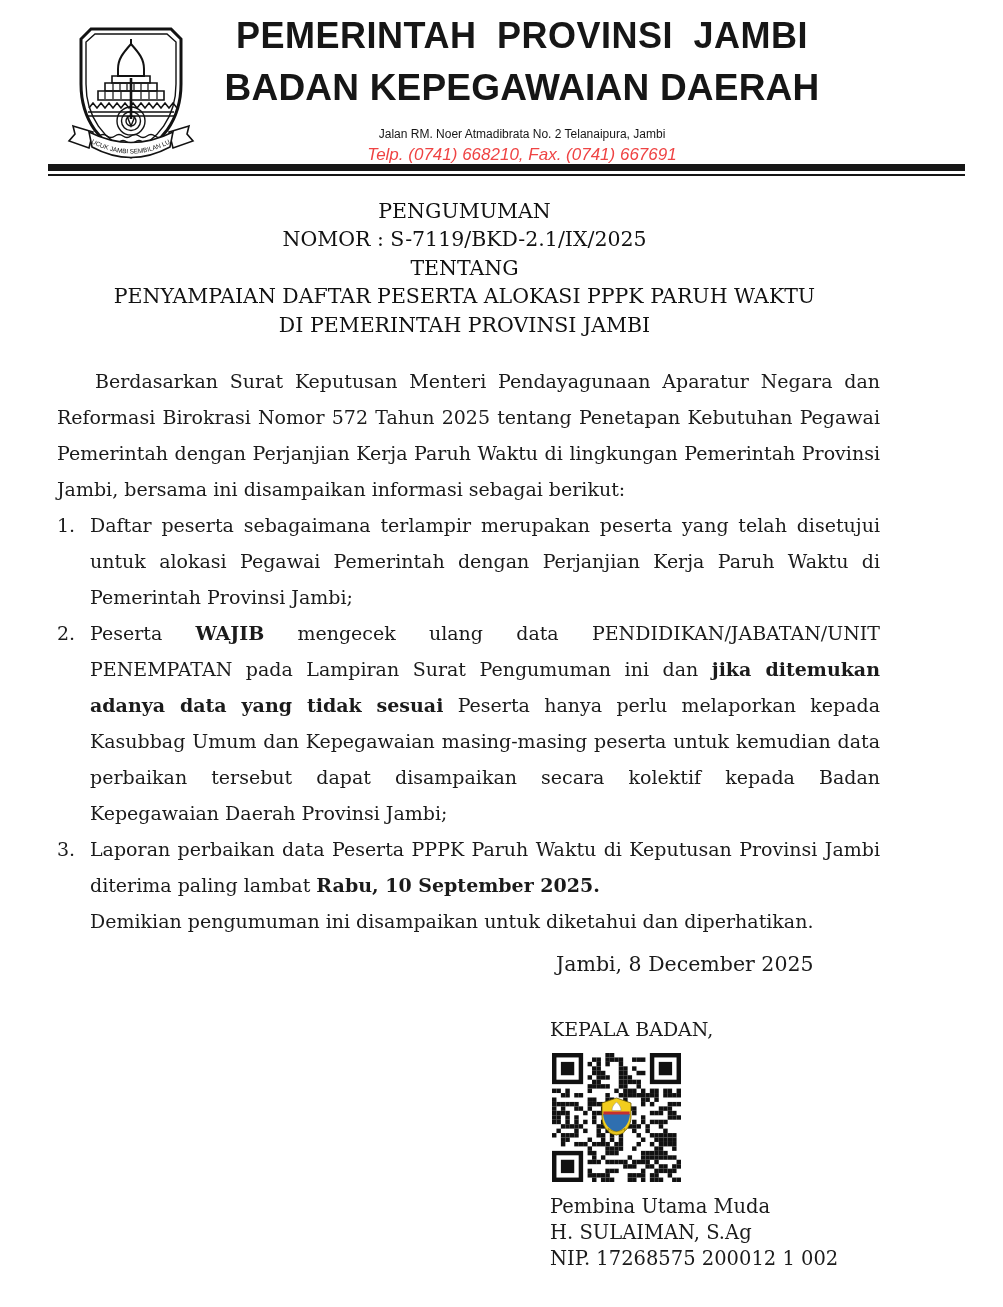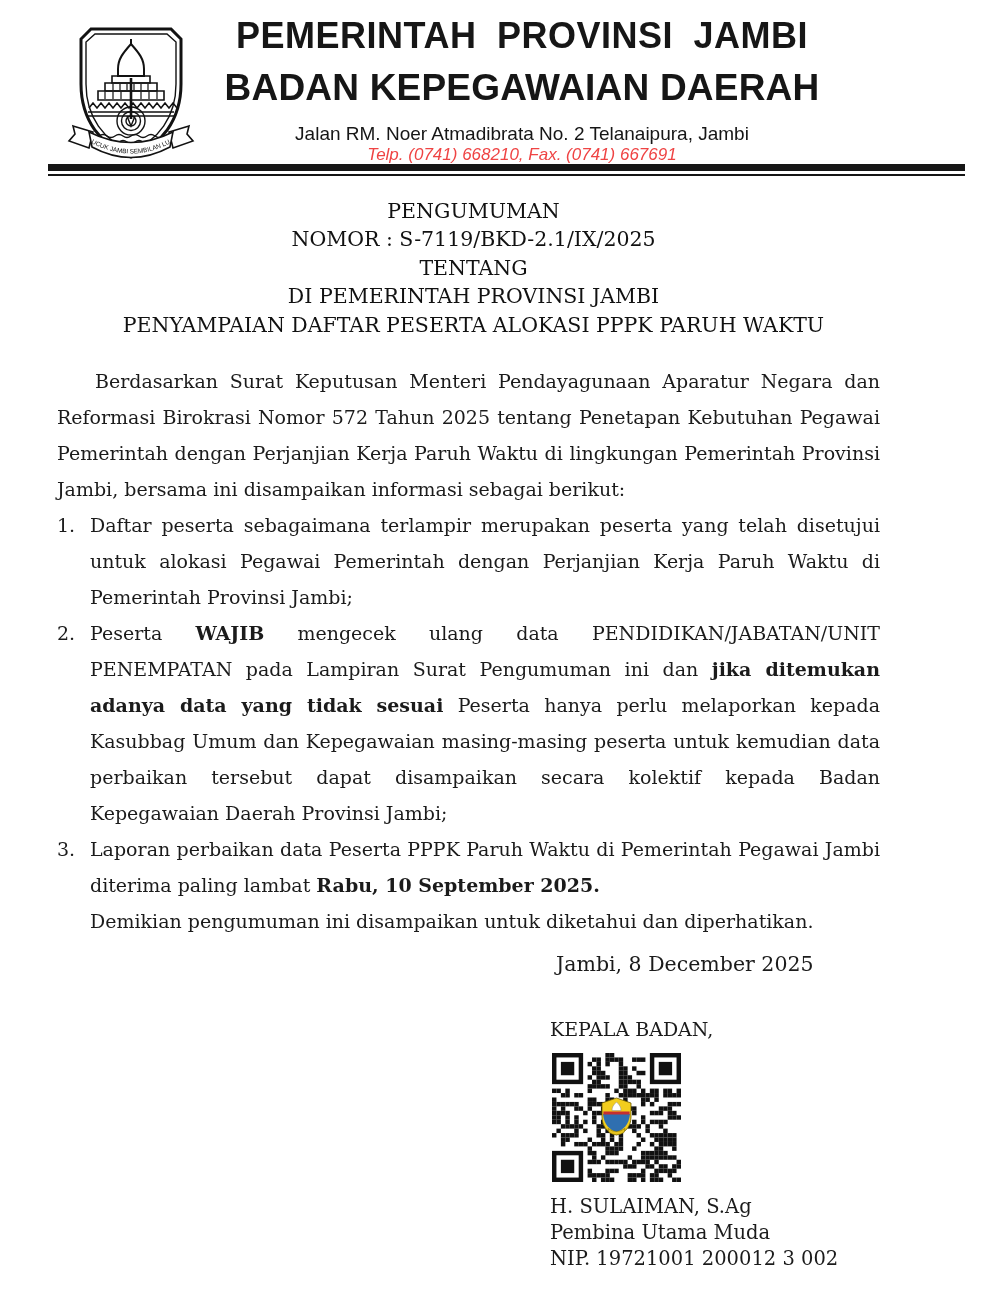--- a/index.html
+++ b/index.html
@@ -15,32 +15,32 @@
   
   .logo{position:absolute;left:56px;top:22px;width:150px;height:148px;}
   .head-text{
     position:absolute;left:222px;top:20px;width:600px;
     text-align:center;
     font-family:"Liberation Sans",sans-serif;
     color:#161616;
   }
   .gov-line{font-size:36px;font-weight:bold;letter-spacing:.5px;word-spacing:10px;line-height:32px;}
   .agency-line{font-size:37px;font-weight:bold;letter-spacing:.2px;line-height:42px;margin-top:15px;text-align:center;}
-  .address-line{font-size:19px;margin-top:15px;line-height:20px;}
+  .address-line{font-size:12px;margin-top:15px;line-height:20px;}
   .phone-line{font-size:17px;font-style:italic;color:#ef4444;line-height:20px;margin-top:1px;}
   
   .rule{
     position:absolute;left:48px;top:164px;width:917px;height:3px;
     border-top:7px solid #161616;
     border-bottom:2px solid #161616;
     background:#ffffff;
   }
   
   .title-block{
-    position:absolute;left:62px;top:197px;width:823px;
+    position:absolute;left:53px;top:197px;width:823px;
     text-align:center;font-size:20.5px;line-height:28.4px;
     color:#111;
   }
   
   .body-block{
     position:absolute;left:57px;top:363px;width:823px;
     font-size:19px;line-height:36px;text-align:justify;
   }
   .opening{margin:0;text-indent:38px;}
   .num-list{margin:0;padding:0;}
@@ -112,39 +112,39 @@
       <div class="phone-line">Telp. (0741) 668210, Fax. (0741) 667691</div>
     </div>
   </header>
 
   <div class="rule"></div>
 
   <section class="title-block">
     <div>PENGUMUMAN</div>
     <div>NOMOR : S-7119/BKD-2.1/IX/2025</div>
     <div>TENTANG</div>
+    <div>PENYAMPAIAN DAFTAR PESERTA ALOKASI PPPK PARUH WAKTU</div>
     <div>DI PEMERINTAH PROVINSI JAMBI</div>
-    <div>PENYAMPAIAN DAFTAR PESERTA ALOKASI PPPK PARUH WAKTU</div>
   </section>
 
   <section class="body-block">
     <p class="opening">Berdasarkan Surat Keputusan Menteri Pendayagunaan Aparatur Negara dan Reformasi Birokrasi Nomor 572 Tahun 2025 tentang Penetapan Kebutuhan Pegawai Pemerintah dengan Perjanjian Kerja Paruh Waktu di lingkungan Pemerintah Provinsi Jambi, bersama ini disampaikan informasi sebagai berikut:</p>
 
     <div class="num-list">
       <div class="li-row">
         <div class="li-num">1.</div>
         <div class="li-text"><span>Daftar peserta sebagaimana terlampir merupakan peserta yang telah disetujui untuk alokasi Pegawai Pemerintah dengan Perjanjian Kerja Paruh Waktu di Pemerintah Provinsi Jambi;</span></div>
       </div>
       <div class="li-row">
         <div class="li-num">2.</div>
         <div class="li-text"><span>Peserta </span><span class="b">WAJIB</span><span> mengecek ulang data PENDIDIKAN/JABATAN/UNIT PENEMPATAN pada Lampiran Surat Pengumuman ini dan </span><span class="b">jika ditemukan adanya data yang tidak sesuai</span><span> Peserta hanya perlu melaporkan kepada Kasubbag Umum dan Kepegawaian masing-masing peserta untuk kemudian data perbaikan tersebut dapat disampaikan secara kolektif kepada Badan Kepegawaian Daerah Provinsi Jambi;</span></div>
       </div>
       <div class="li-row">
         <div class="li-num">3.</div>
-        <div class="li-text"><span>Laporan perbaikan data Peserta PPPK Paruh Waktu di Pemerintah Pegawai Jambi diterima paling lambat </span><span class="b">Rabu, 10 September 2025.</span></div>
+        <div class="li-text"><span>Laporan perbaikan data Peserta PPPK Paruh Waktu di Keputusan Provinsi Jambi diterima paling lambat </span><span class="b">Rabu, 10 September 2025.</span></div>
       </div>
     </div>
 
     <p class="closing">Demikian pengumuman ini disampaikan untuk diketahui dan diperhatikan.</p>
   </section>
 
   <section class="signature">
     <div class="place-date">Jambi, 8 December 2025</div>
     <div class="sig-title">KEPALA BADAN,</div>
 
@@ -486,19 +486,19 @@
       <svg class="qr-emblem" viewBox="0 0 31 40">
         <path d="M15.5,1 L30,6 V20 C30,31 23,36 15.5,38 C8,36 1,31 1,20 V6 Z" fill="#f2cd1e" stroke="#6b5a00" stroke-width="0.8"></path>
         <path d="M2,17 H29 C28,28 22,33 15.5,35 C9,33 3,28 2,17 Z" fill="#2f6fb0"></path>
         <rect x="2.4" y="14.5" width="26.2" height="3" fill="#c62f2f"></rect>
         <path d="M15.5,5 C12.5,8 11,10 11,13.5 H20 C20,10 18.5,8 15.5,5 Z" fill="#ffffff" stroke="#888" stroke-width="0.5"></path>
         <path d="M7,31.5 Q15.5,37.5 24,31.5 L23,35.5 Q15.5,40 8,35.5 Z" fill="#e8c51e" stroke="#6b5a00" stroke-width="0.5"></path>
       </svg>
     </div>
 
     <div class="sig-block">
+      <div>Pembina Utama Muda</div>
       <div>H. SULAIMAN, S.Ag</div>
-      <div>Pembina Utama Muda</div>
-      <div>NIP. 19721001 200012 3 002</div>
+      <div>NIP. 17268575 200012 1 002</div>
     </div>
   </section>
 
 </div>
 
 </body></html>

